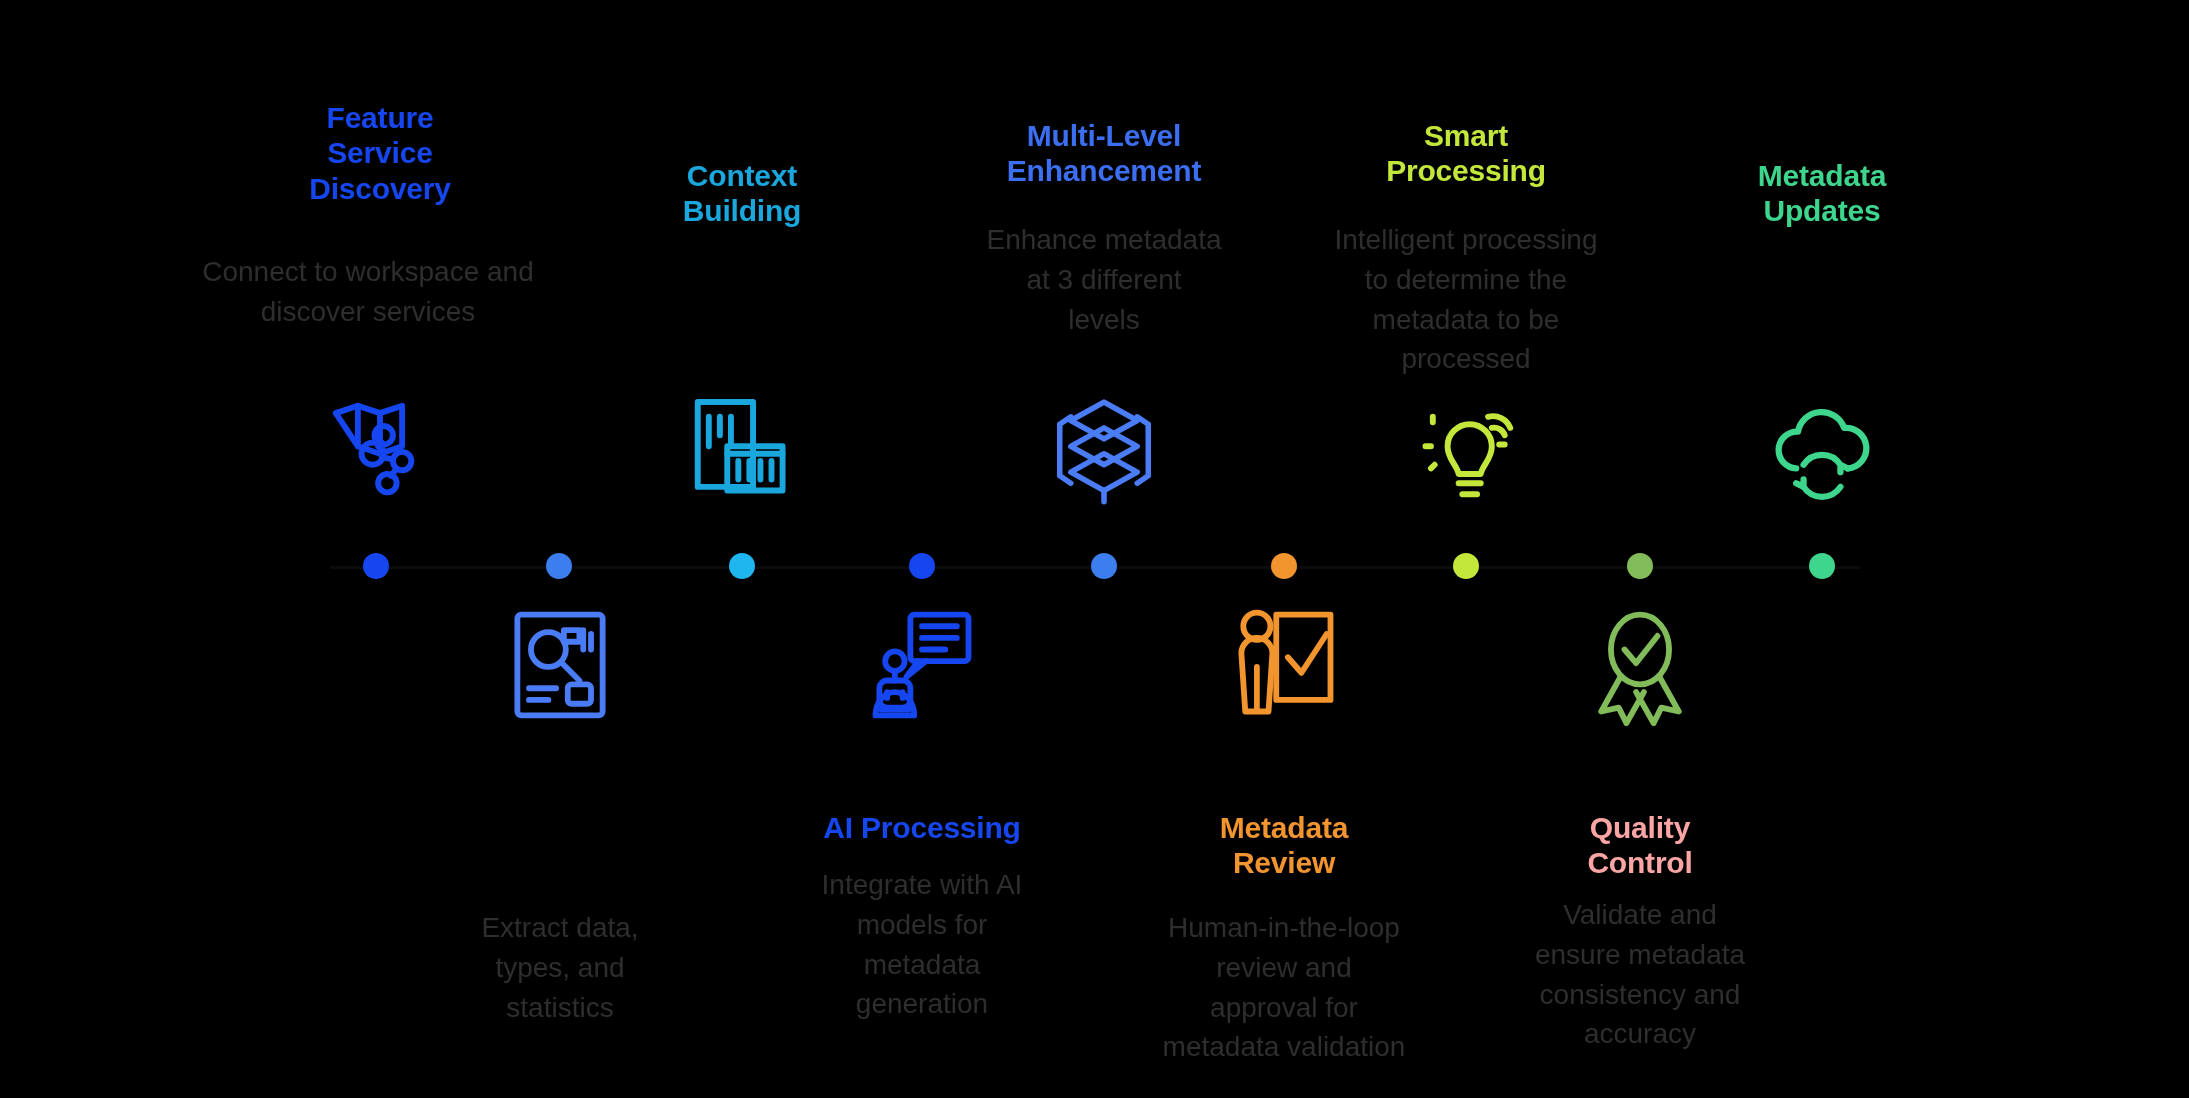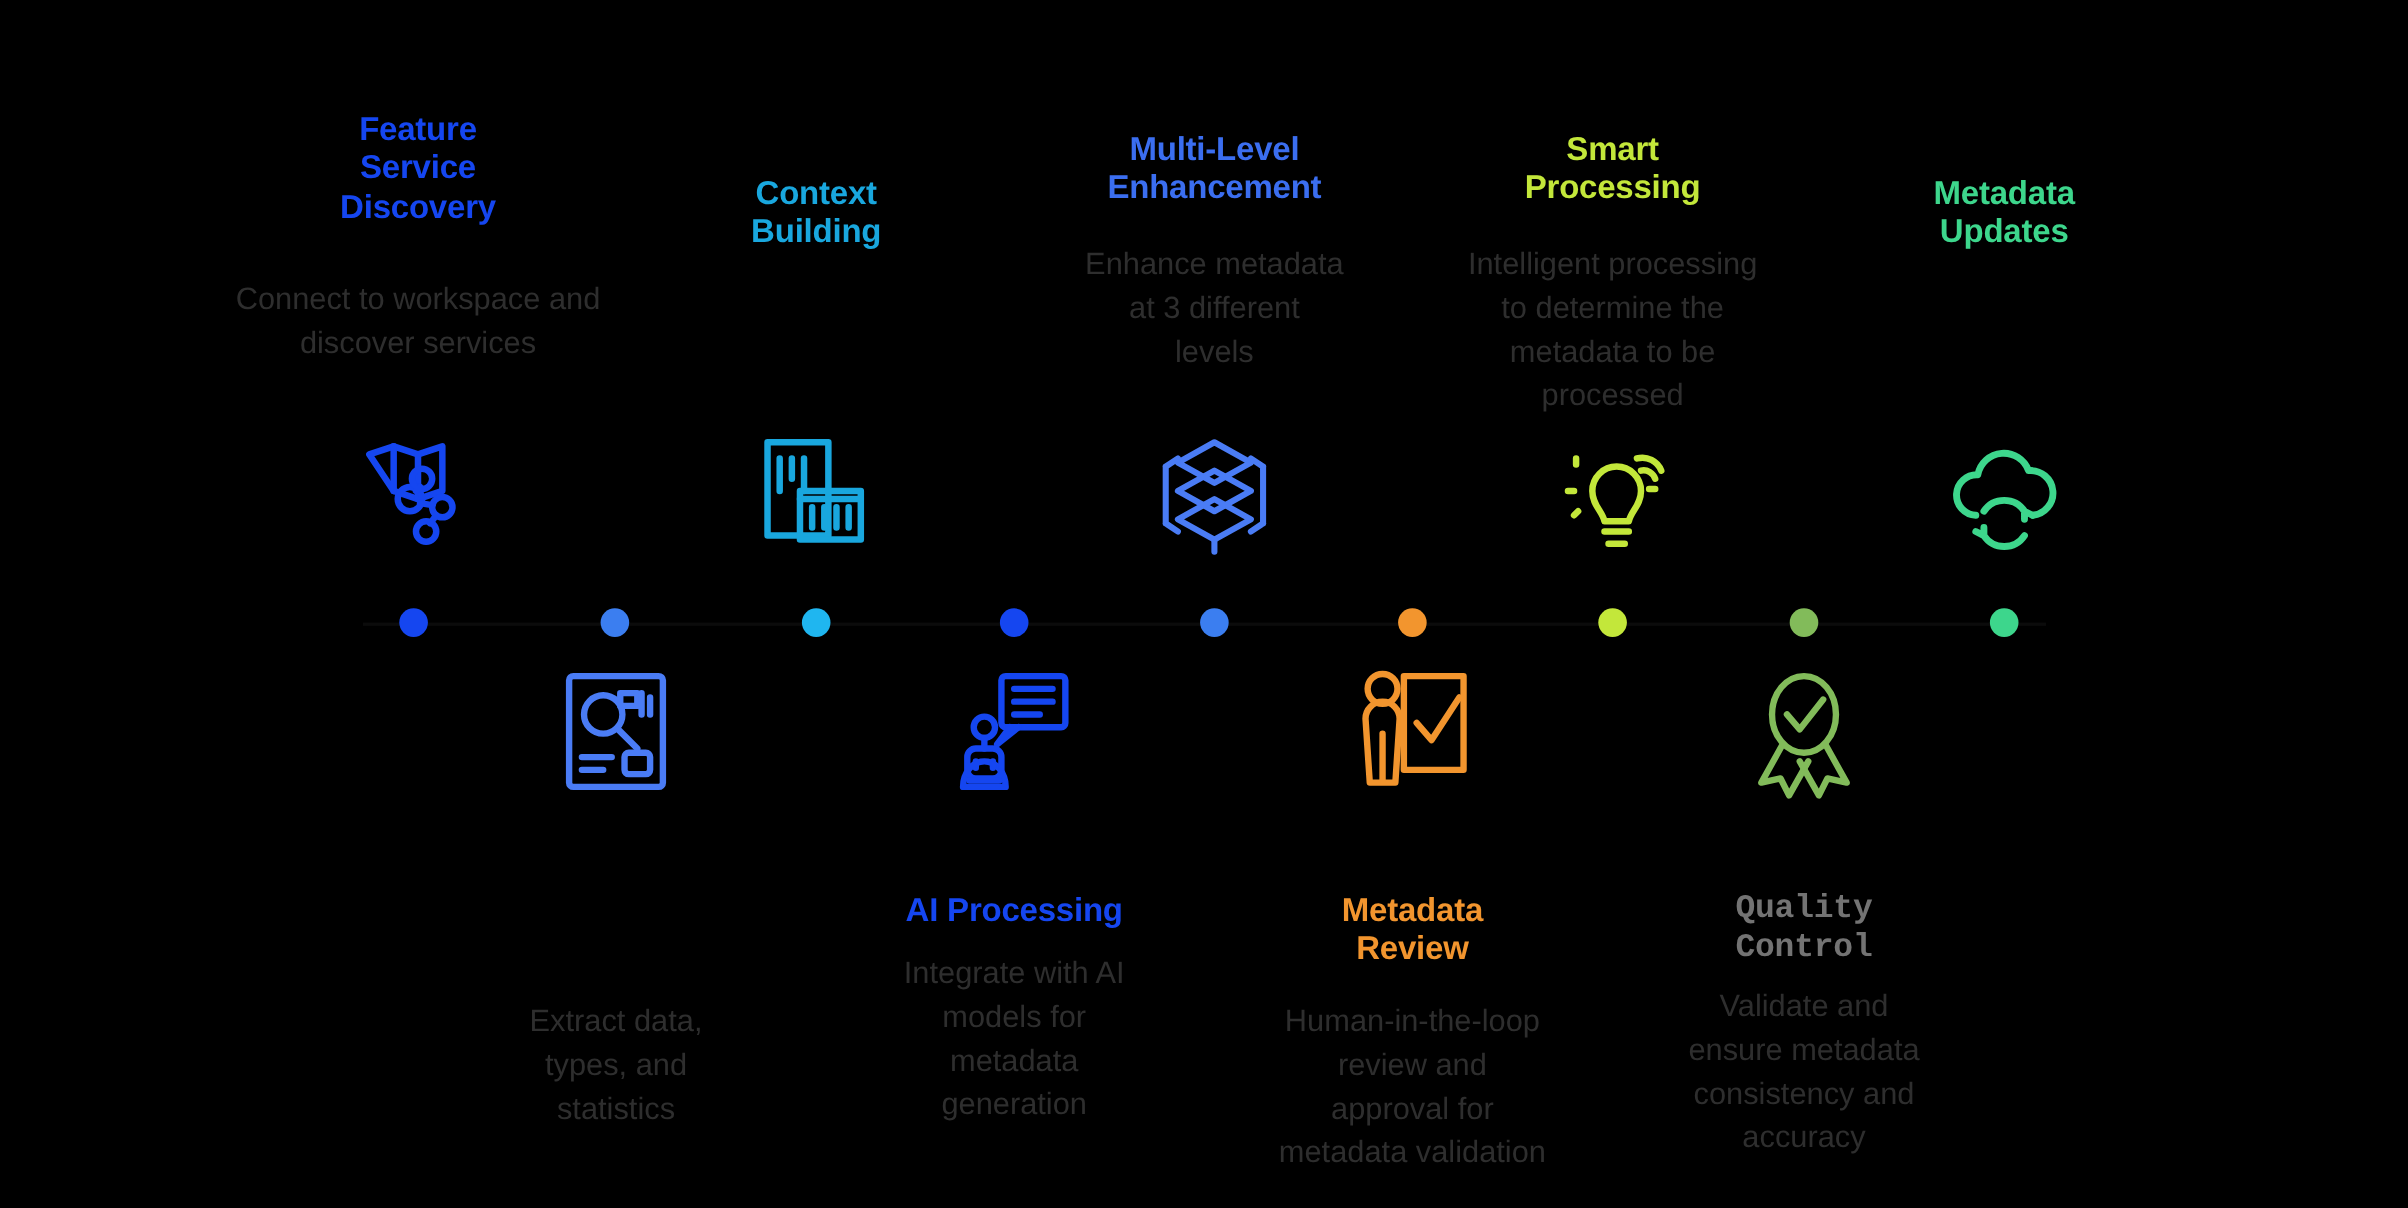--- a/index.html
+++ b/index.html
@@ -62,21 +62,21 @@
 <div id="stage">
 
   <div id="axis-line" style="background: rgb(11, 11, 11);"></div>
 
   <div class="abs node-title" style="left: 230px; top: 100px; width: 300px; color: rgb(21, 70, 240);">Feature<br>Service<br>Discovery</div>
   <div class="abs node-title" style="left: 592px; top: 158px; width: 300px; color: rgb(25, 167, 222);">Context<br>Building</div>
   <div class="abs node-title" style="left: 954px; top: 118px; width: 300px; color: rgb(59, 110, 240);">Multi-Level<br>Enhancement</div>
   <div class="abs node-title" style="left: 1316px; top: 118px; width: 300px; color: rgb(195, 231, 58);">Smart<br>Processing</div>
   <div class="abs node-title" style="left: 1672px; top: 158px; width: 300px; color: rgb(61, 214, 140);">Metadata<br>Updates</div>
 
-  <div class="abs node-desc" style="left:210px;top:252px;width:340px;">Connect to workspace and<br>discover services</div>
+  <div class="abs node-desc" style="left:198px;top:252px;width:340px;">Connect to workspace and<br>discover services</div>
   <div class="abs node-desc" style="left:954px;top:220px;width:300px;">Enhance metadata<br>at 3 different<br>levels</div>
   <div class="abs node-desc" style="left:1316px;top:220px;width:300px;">Intelligent processing<br>to determine the<br>metadata to be<br>processed</div>
 
   <div class="icon-well" style="left:380px;top:385px;">
     <svg viewBox="0 0 64 64" fill="none" stroke="#1546f0" stroke-width="3.2" stroke-linecap="round" stroke-linejoin="round">
       <path d="M8 12 L20 8 L32 12 L44 8 L44 30 L32 34 L20 30 Z"></path>
       <path d="M20 8 L20 30 M32 12 L32 34"></path>
       <circle cx="28" cy="34" r="6"></circle>
       <circle cx="44" cy="38" r="5"></circle>
       <circle cx="36" cy="50" r="5"></circle>
@@ -174,20 +174,20 @@
     <svg viewBox="0 0 64 64" fill="none" stroke="#82bb5a" stroke-width="3" stroke-linecap="round" stroke-linejoin="round">
       <ellipse cx="32" cy="24" rx="15" ry="18"></ellipse>
       <path d="M24 24 l6 7 l11 -14"></path>
       <path d="M22 38 l-10 18 l9 -2 l4 8 l9 -16"></path>
       <path d="M42 38 l10 18 l-9 -2 l-4 8 l-9 -16"></path>
     </svg>
   </div>
 
   <div class="abs node-title" style="left: 772px; top: 810px; width: 300px; color: rgb(21, 70, 240);">AI Processing</div>
   <div class="abs node-title" style="left: 1134px; top: 810px; width: 300px; color: rgb(242, 149, 46);">Metadata<br>Review</div>
-  <div class="abs node-title" style="left: 1490px; top: 810px; width: 300px; color: #737373; font-family: Liberation Mono, monospace;">Quality<br>Control</div>
+  <div class="abs node-title" style="left: 1490px; top: 810px; width: 300px; color: #fca5a5;">Quality<br>Control</div>
 
   <div class="abs node-desc" style="left:410px;top:908px;width:300px;">Extract data,<br>types, and<br>statistics</div>
   <div class="abs node-desc" style="left:772px;top:865px;width:300px;">Integrate with AI<br>models for<br>metadata<br>generation</div>
   <div class="abs node-desc" style="left:1134px;top:908px;width:300px;">Human-in-the-loop<br>review and<br>approval for<br>metadata validation</div>
   <div class="abs node-desc" style="left:1490px;top:895px;width:300px;">Validate and<br>ensure metadata<br>consistency and<br>accuracy</div>
 
 </div>
 
 </body></html>

